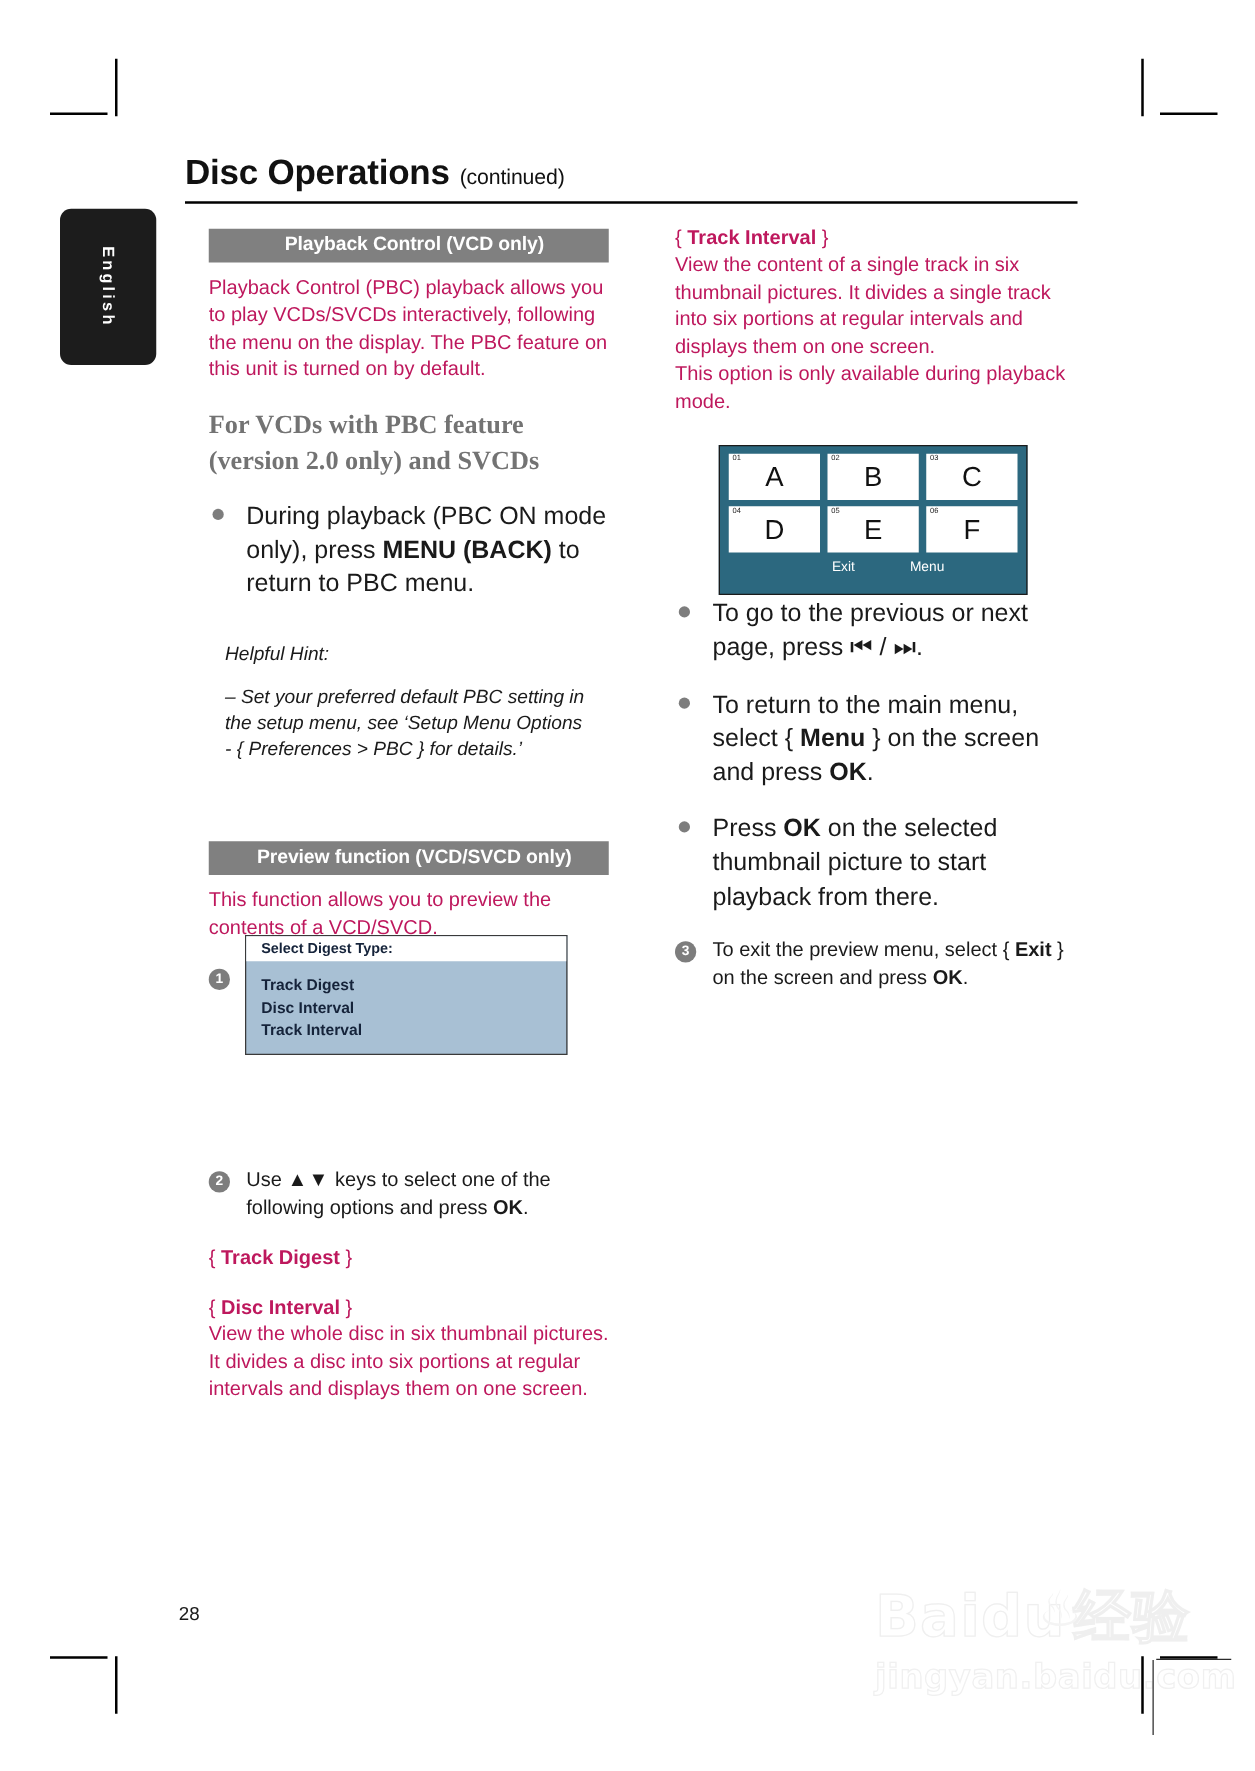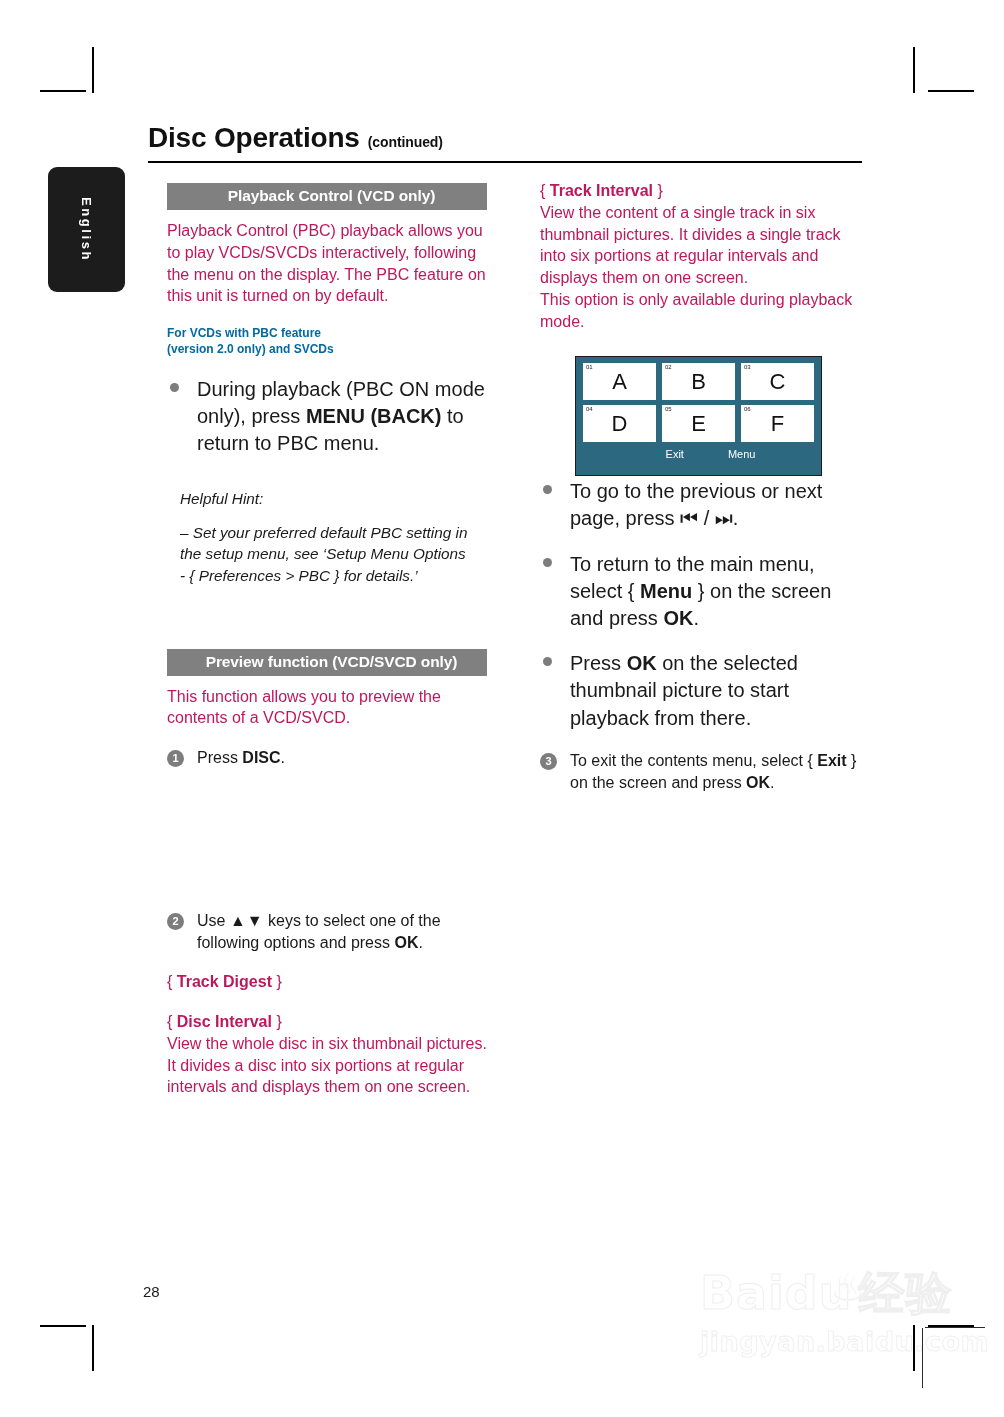--- a/index.html
+++ b/index.html
@@ -113,22 +113,22 @@
     position: absolute;
     left: 148px;
     top: 122px;
     font-size: 28px;
     font-weight: bold;
     color: #111111;
     letter-spacing: -0.2px;
     white-space: nowrap;
   }
   .title .cont {
-    font-size: 14px;
-    font-weight: bold;
+    font-size: 17px;
+    font-weight: normal;
     letter-spacing: -0.1px;
   }
   .title-rule {
     position: absolute;
     left: 148px;
     top: 161px;
     width: 714px;
     height: 2px;
     background: #000000;
   }
@@ -165,24 +165,25 @@
     font-size: 16px;
     line-height: 1.36;
     color: #be185d;
   }
   .gap-s { height: 10px; }
   .gap-m { height: 18px; }
 
   .bold { font-weight: bold; }
   .subhead {
     margin: 0;
-    font-size: 12px;
+    font-size: 21px;
     font-weight: bold;
     line-height: 1.36;
-    color: #0369a1;
+    color: #737373;
+    font-family: Liberation Serif, serif;
   }
   .hint {
     margin: 13px;
     font-size: 15.3px;
     font-style: italic;
     line-height: 1.38;
     color: #1a1a1a;
   }
 
   
@@ -387,20 +388,28 @@
 
     <p class="body"><span>{ </span><span class="bold">Track Digest</span><span> }</span></p>
 
     <div class="gap-m"></div>
 
     <p class="body"><span>{ </span><span class="bold">Disc Interval</span><span> }</span></p>
     <p class="body">View the whole disc in six thumbnail pictures. It divides a disc into six portions at regular intervals and displays them on one screen.</p>
 
   </div>
 
+  <div class="digest-box">
+    <div class="digest-head">Select Digest Type:</div>
+    <div class="digest-list">
+      <div class="digest-item">Track Digest</div>
+      <div class="digest-item">Disc Interval</div>
+      <div class="digest-item">Track Interval</div>
+    </div>
+  </div>
 
   <div class="col-right">
 
     <p class="body"><span>{ </span><span class="bold">Track Interval</span><span> }</span></p>
     <p class="body">View the content of a single track in six thumbnail pictures. It divides a single track into six portions at regular intervals and displays them on one screen.</p>
     <p class="body">This option is only available during playback mode.</p>
 
     <div style="height:146px"></div>
 
     <div class="bullet-row">
@@ -419,21 +428,21 @@
 
     <div class="bullet-row">
       <span class="bullet-dot"></span>
       <span>Press </span><span class="bold">OK</span><span> on the selected thumbnail picture to start playback from there.</span>
     </div>
 
     <div class="gap-m"></div>
 
     <div class="num-row">
       <span class="num-circle">3</span>
-      <span>To exit the contents menu, select { </span><span class="bold">Exit</span><span> } on the screen and press </span><span class="bold">OK</span><span>.</span>
+      <span>To exit the preview menu, select { </span><span class="bold">Exit</span><span> } on the screen and press </span><span class="bold">OK</span><span>.</span>
     </div>
 
   </div>
 
   <div class="thumb-panel">
     <div class="thumb-grid">
       <div class="thumb-cell">
         <span class="thumb-idx">01</span>
         <span class="thumb-letter">A</span>
       </div>

